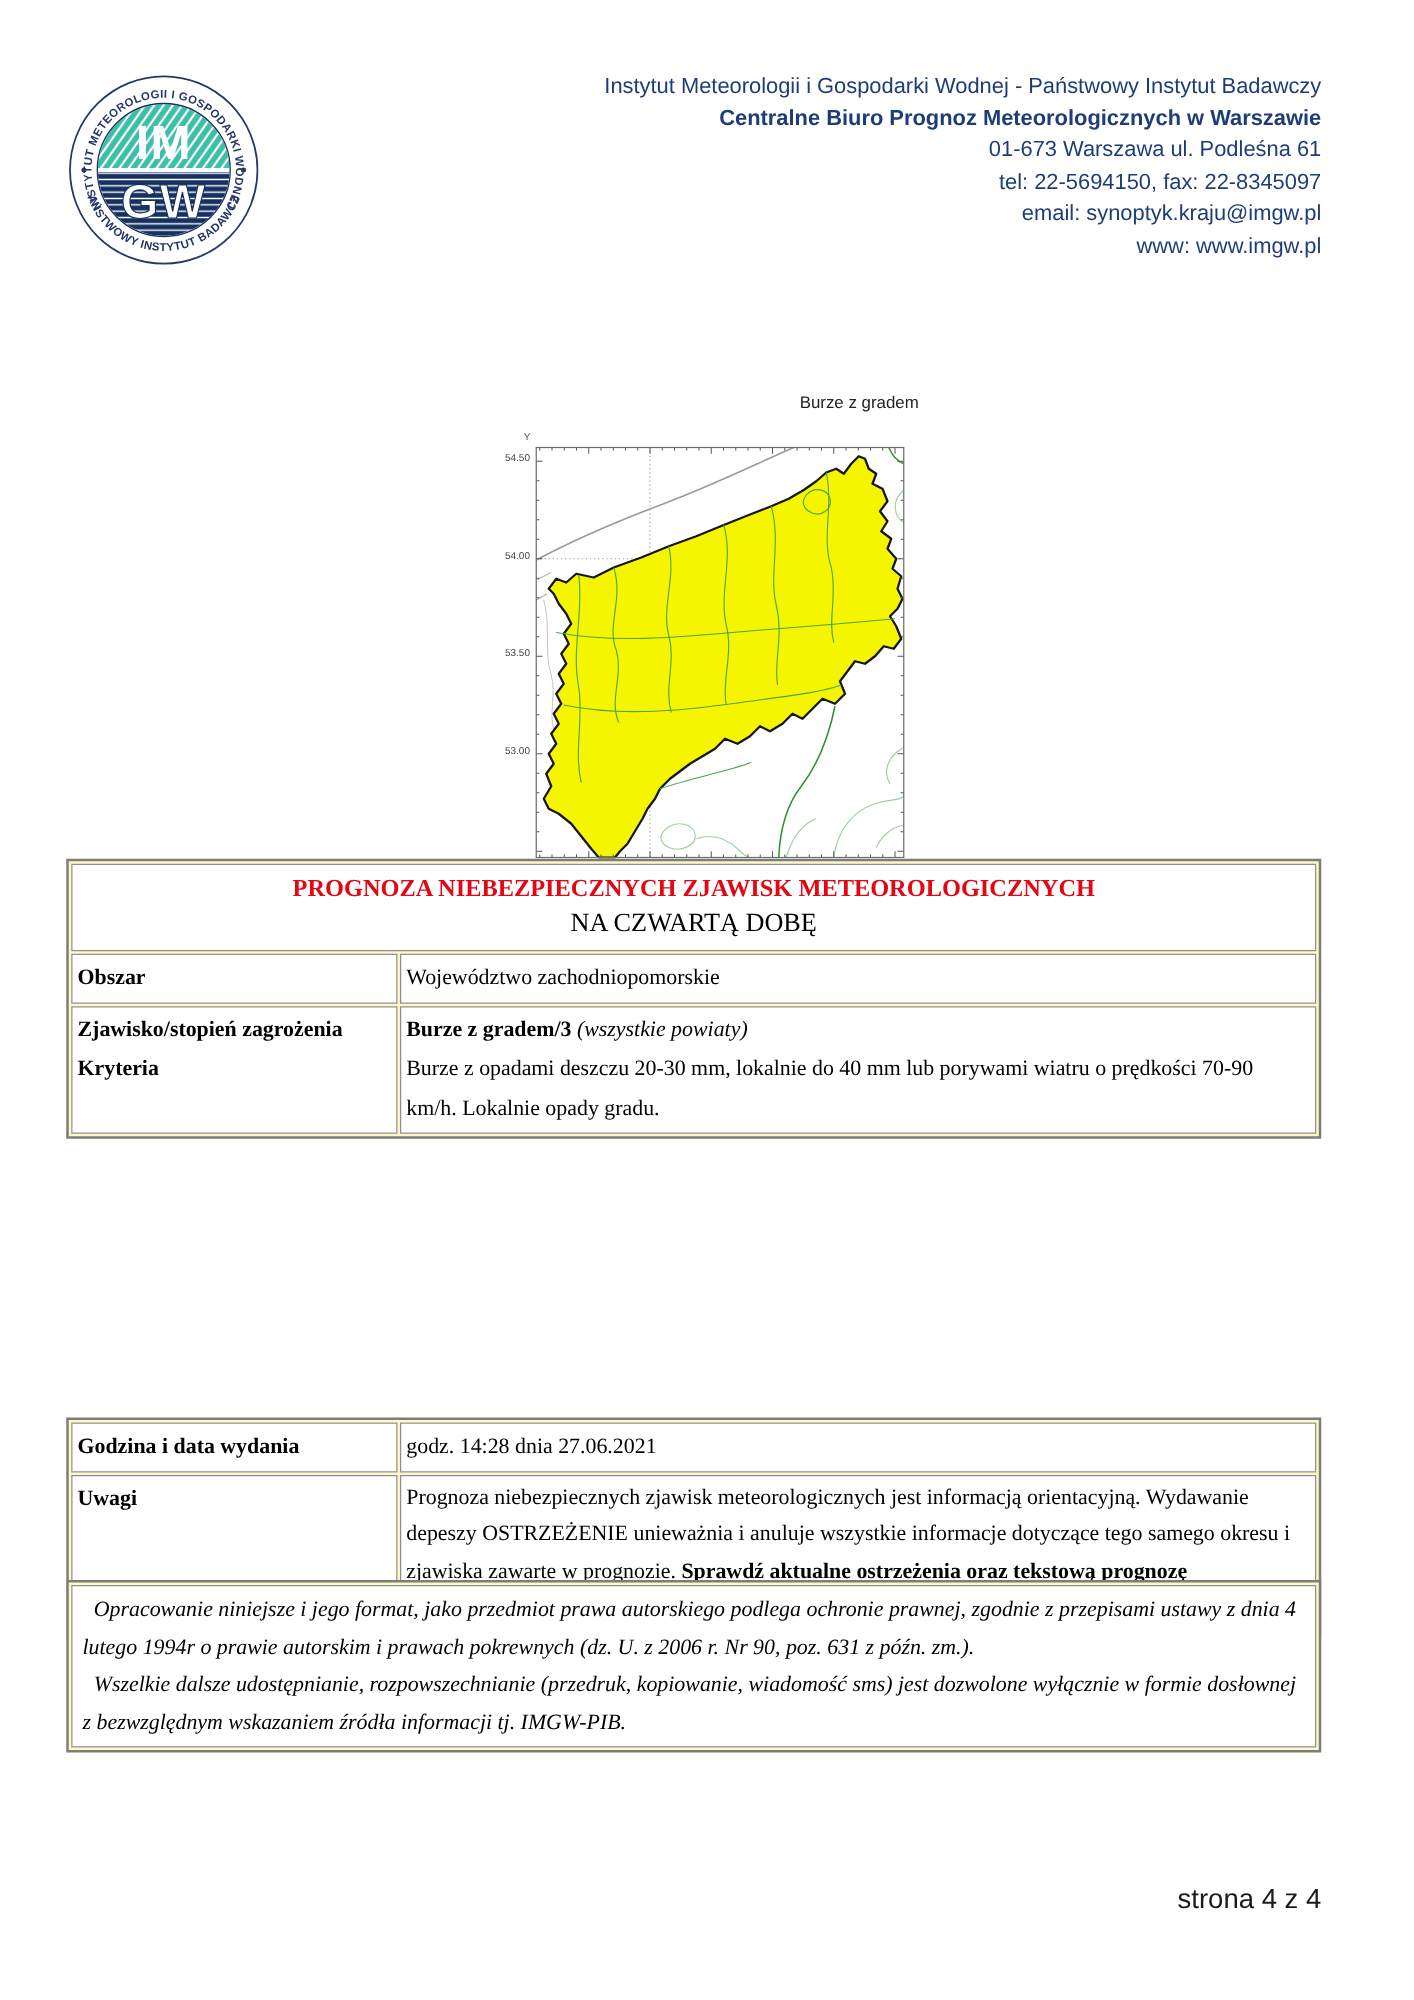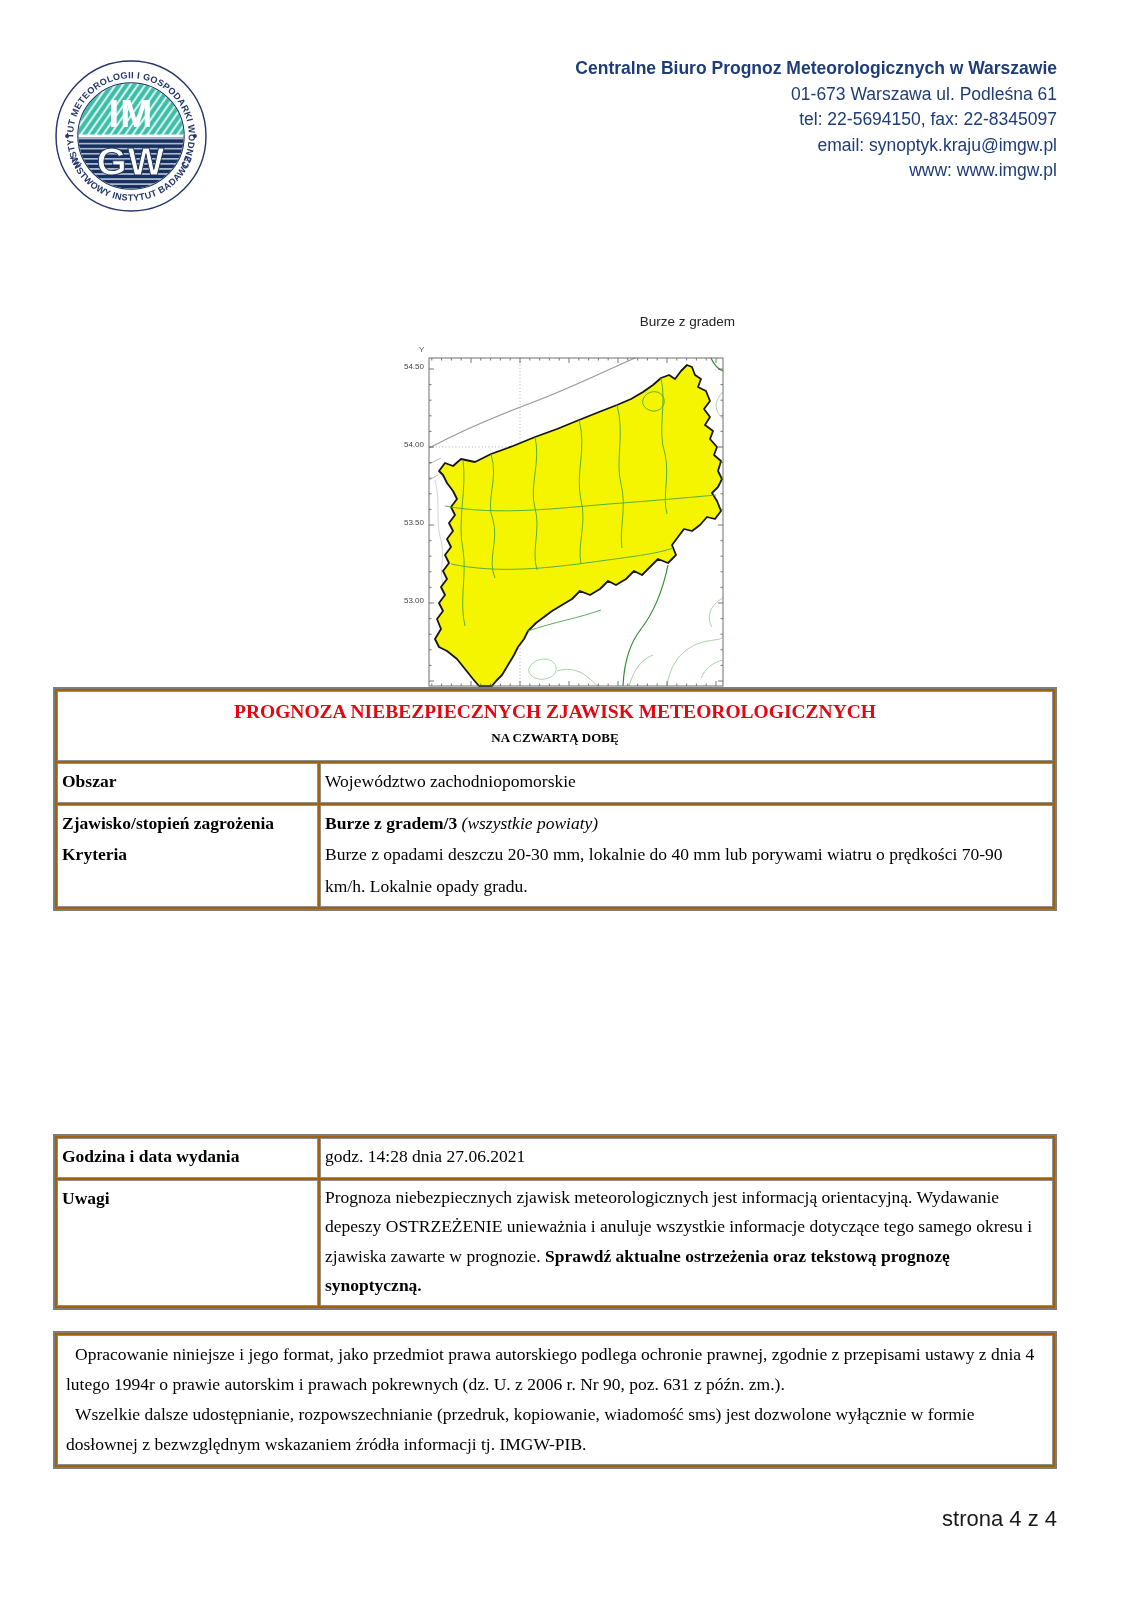--- a/index.html
+++ b/index.html
@@ -17,31 +17,31 @@
              font-size:13.5px;color:#222;}
   .map-canvas{position:absolute;left:395px;top:345px;width:345px;height:365px;}
   .map-canvas svg.plot{position:absolute;left:33px;top:12px;}
   .axis-name{position:absolute;left:24px;top:0px;font-size:8px;color:#555;}
   .ytick{position:absolute;left:0;width:29px;text-align:right;font-size:8px;color:#444;}
   .xtick{position:absolute;top:342px;width:34px;text-align:center;font-size:8px;color:#444;}
 
   
   .doc-table{position:absolute;left:53px;width:1004px;table-layout:fixed;
              border-collapse:separate;border-spacing:2px;border:2px solid #7d7d7d;
-             background:#a16207;font-family:"Liberation Serif",serif;font-size:17.5px;}
+             background:#fef9c3;font-family:"Liberation Serif",serif;font-size:17.5px;}
   .doc-table td{border:1px solid #8f8f8f;vertical-align:top;padding:2px 6px 4px 4px;background:#fff;}
   .doc-table td.lbl{font-weight:bold;line-height:31px;}
   .doc-table td.val{line-height:31.5px;}
   .t1{top:687px;}
   .t2{top:1134px;}
   .t1 .title-cell{text-align:center;padding:7px 0 9px 0;line-height:26px;}
   .title-red{color:#e30613;font-weight:bold;font-size:19.5px;}
-  .title-black{color:#000;font-weight:bold;font-size:13px;}
+  .title-black{color:#000;font-weight:normal;font-size:21px;}
   .t2 td.val-uwagi{line-height:29.5px;}
-  .copy-box{top:1331px;}
+  .copy-box{top:1264px;font-style:italic;}
   .copy-box td{line-height:30px;padding:3px 8px 5px 8px;}
   .copy-box p{margin:0;text-indent:9px;}
   .ital{font-style:italic;font-weight:normal;}
   .bold-run{font-weight:bold;}
 
   .footer{position:absolute;right:74px;top:1506px;font-size:22px;color:#1a1a1a;}
 </style>
 </head>
 <body>
 
@@ -71,20 +71,21 @@
     <text font-family="Liberation Sans, sans-serif" font-size="9" font-weight="bold" fill="#24366b" letter-spacing="0.3">
       <textPath href="#arcBottom" startOffset="50%" text-anchor="middle">PAŃSTWOWY INSTYTUT BADAWCZY</textPath>
     </text>
     <circle cx="12" cy="75" r="2" fill="#24366b"></circle>
     <circle cx="138" cy="75" r="2" fill="#24366b"></circle>
     <text x="75" y="66" text-anchor="middle" font-family="Liberation Sans, sans-serif" font-size="38" font-weight="bold" fill="#ffffff" letter-spacing="1">IM</text>
     <text x="75" y="113" text-anchor="middle" font-family="Liberation Sans, sans-serif" font-size="38" font-weight="bold" fill="#ffffff" stroke="#16305f" stroke-width="0.9" letter-spacing="1">GW</text>
   </svg>
 
   <div class="header-text">
+    <div>Instytut Meteorologii i Gospodarki Wodnej - Państwowy Instytut Badawczy</div>
     <div class="bold">Centralne Biuro Prognoz Meteorologicznych w Warszawie</div>
     <div>01-673 Warszawa ul. Podleśna 61</div>
     <div>tel: 22-5694150, fax: 22-8345097</div>
     <div>email: synoptyk.kraju@imgw.pl</div>
     <div>www: www.imgw.pl</div>
   </div>
 
   <div class="map-title">Burze z gradem</div>
 
   <div class="map-canvas">

